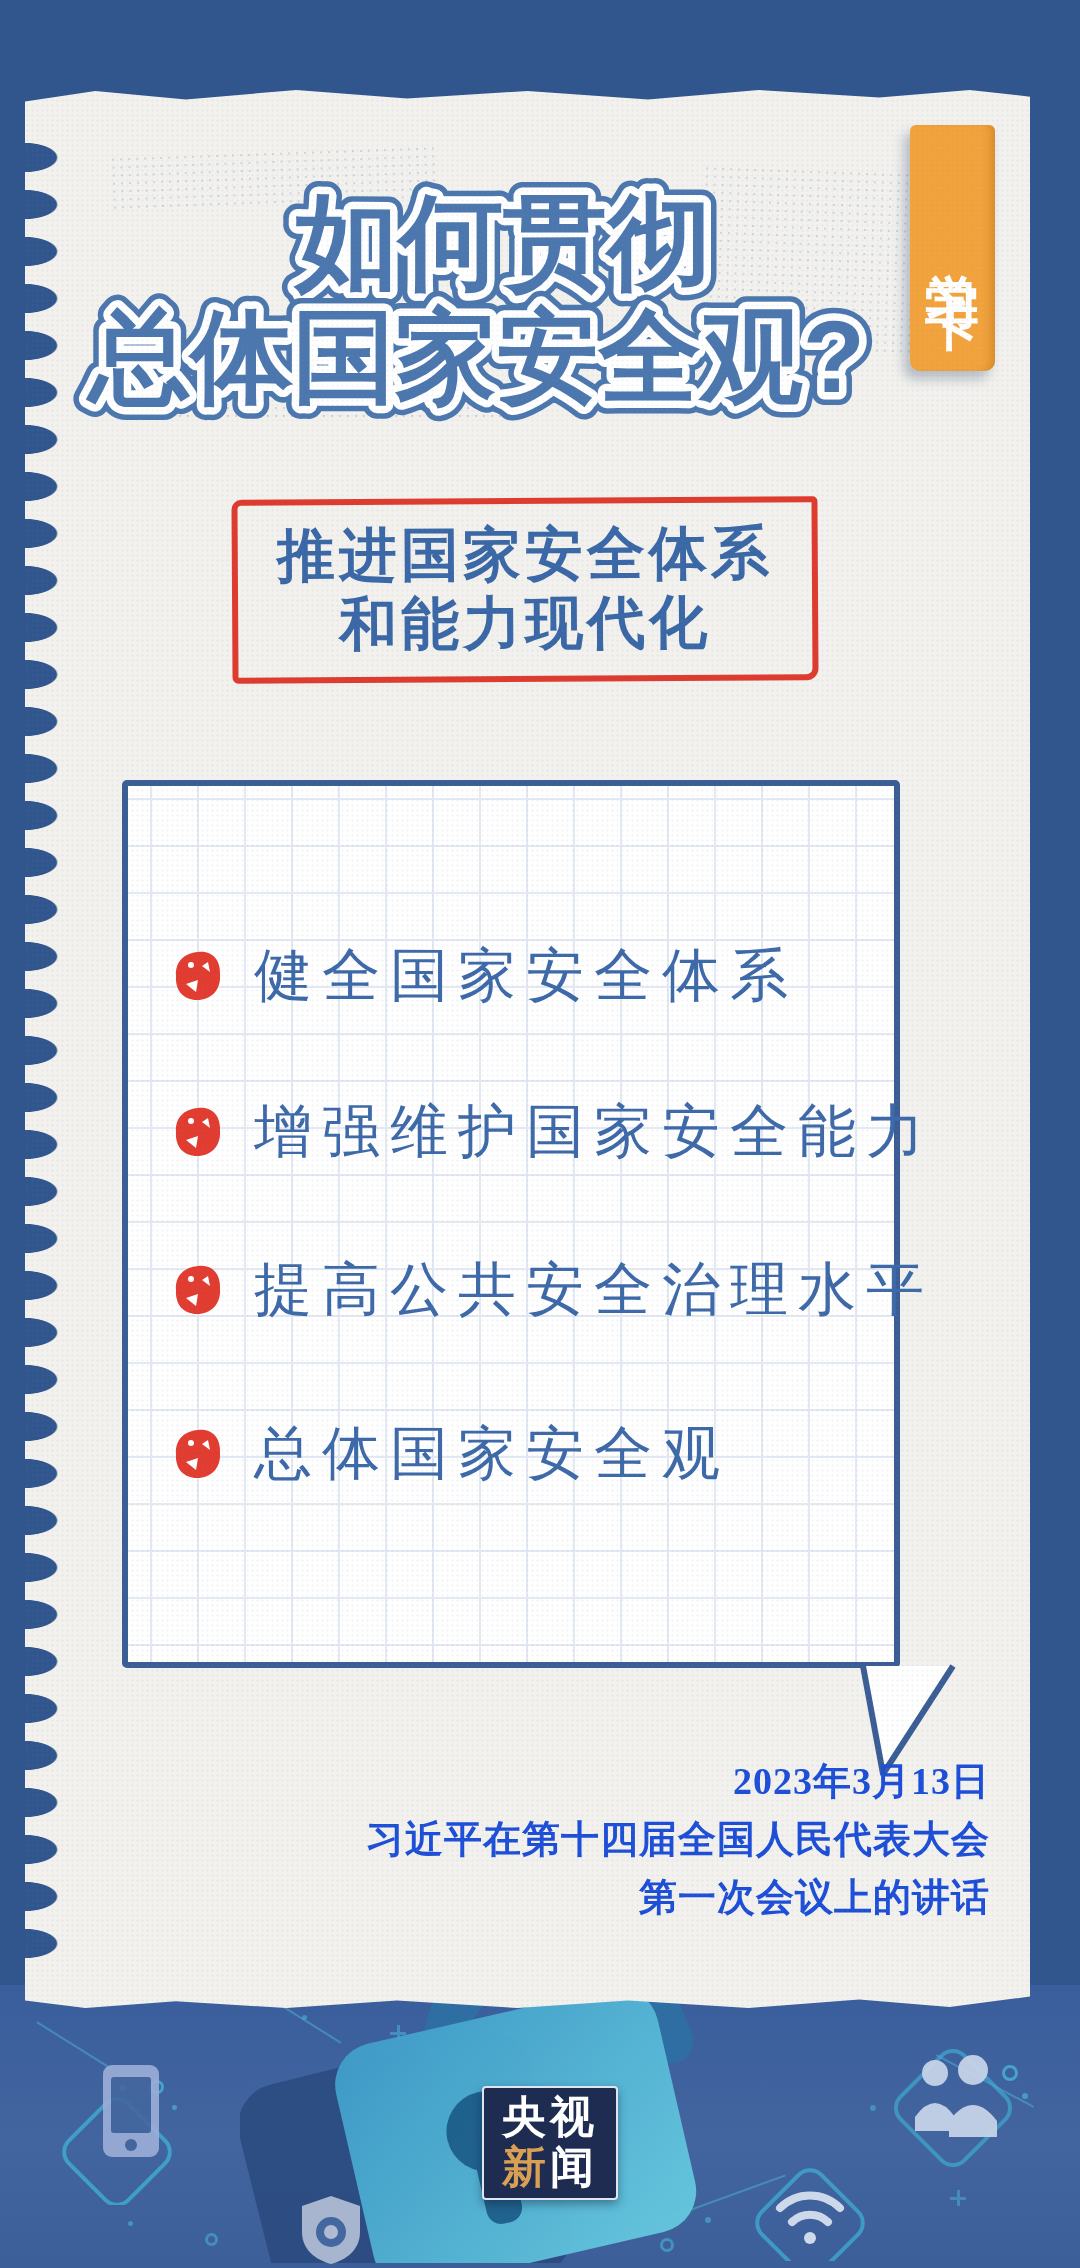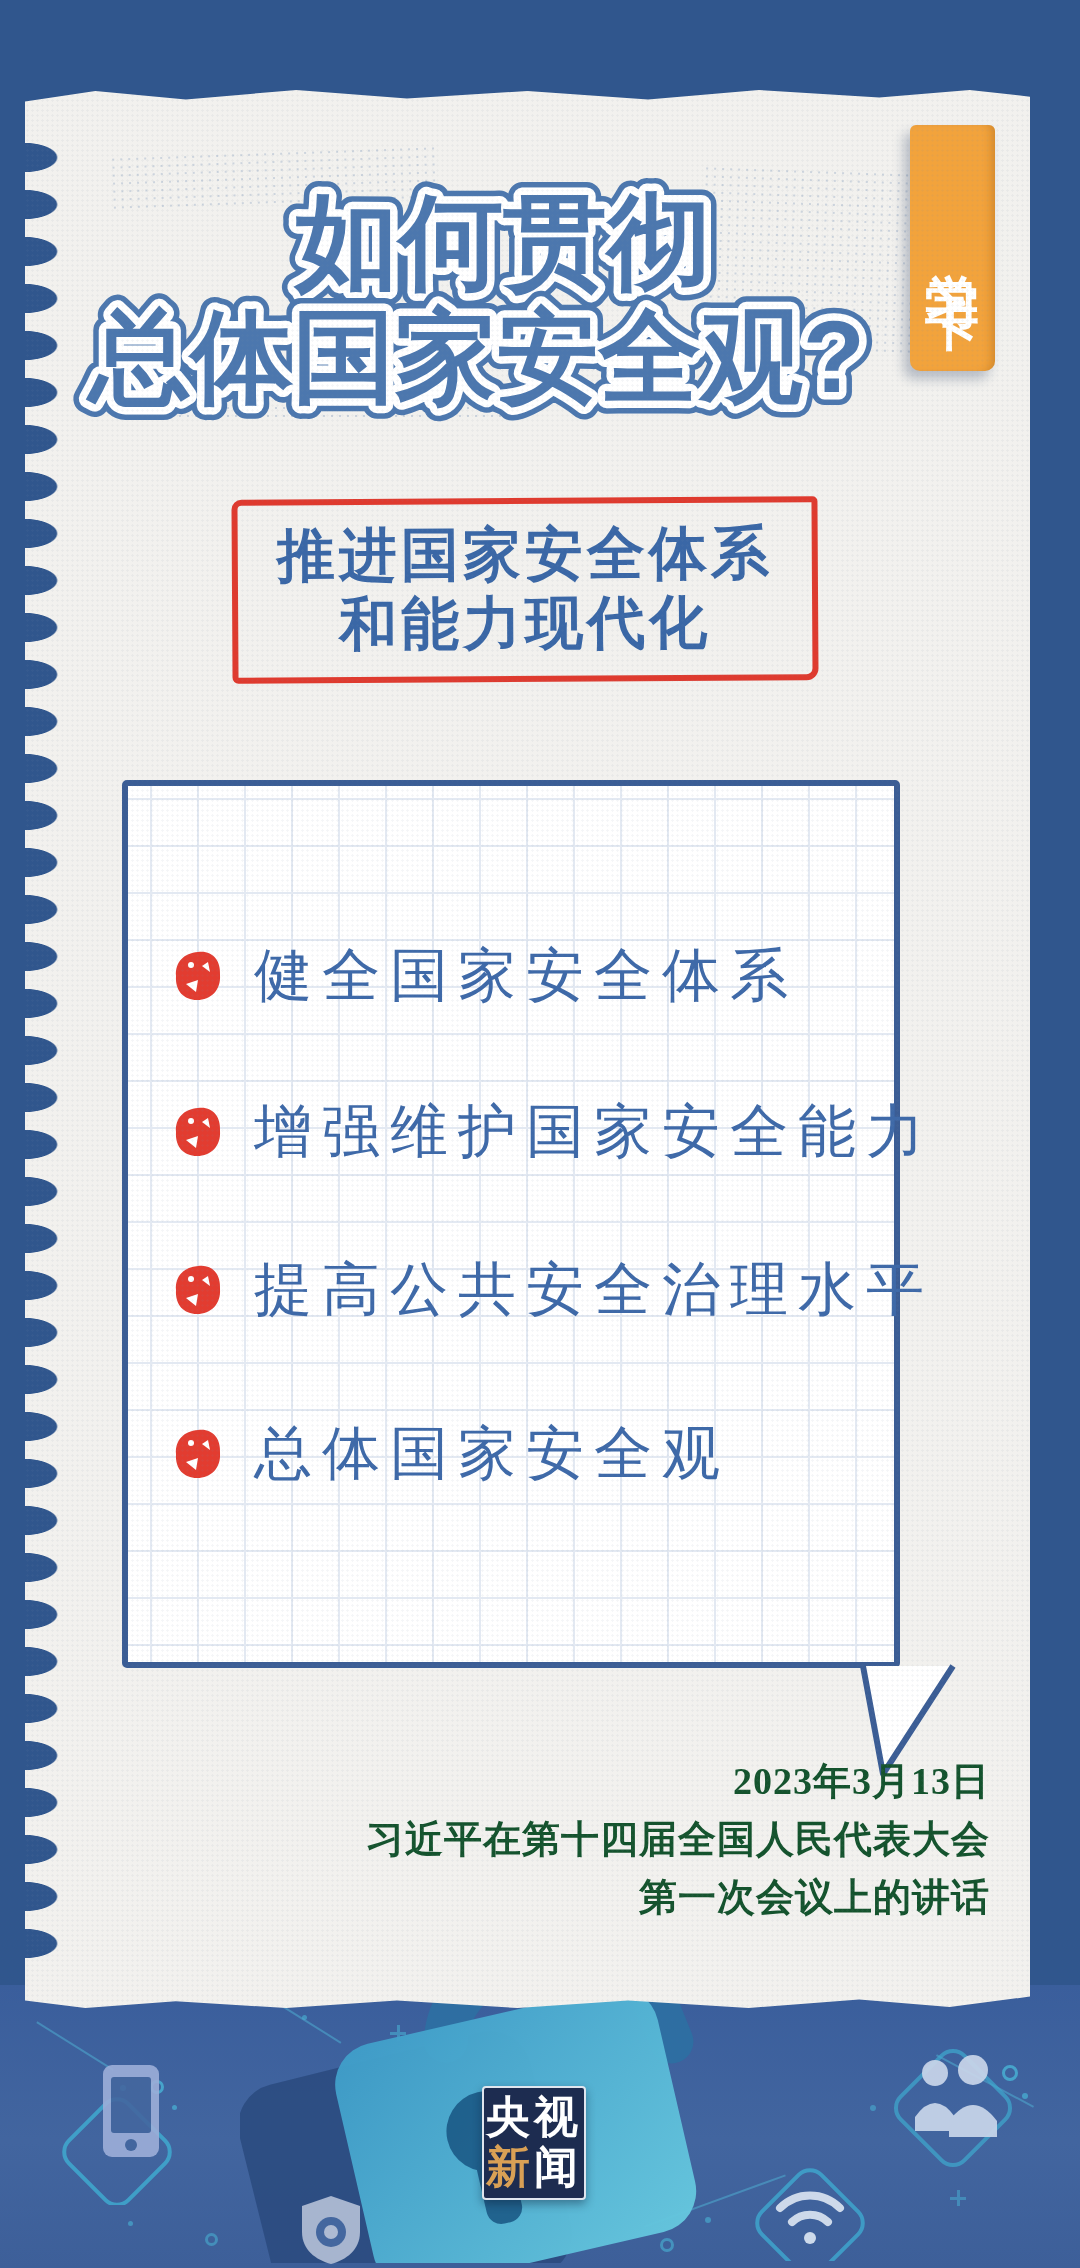--- a/index.html
+++ b/index.html
@@ -9,21 +9,21 @@
 
   
   .footer-scene{ position:absolute; left:0; top:1985px; width:1080px; height:283px;
     background:linear-gradient(180deg,#3A5E9C 0%,#42659F 55%,#3D5F99 100%); overflow:hidden; z-index:1; }
   .deco-ring{ position:absolute; border:3px solid #49B4D6; border-radius:50%; }
   .deco-dot{ position:absolute; background:#49B4D6; border-radius:50%; }
   .deco-dash{ position:absolute; height:2px; background:#4FB3D6; }
   .deco-plus{ position:absolute; width:16px; height:16px;
     background:linear-gradient(#49B4D6,#49B4D6) center/100% 3px no-repeat,
                linear-gradient(#49B4D6,#49B4D6) center/3px 100% no-repeat; }
-  .cctv-logo{ position:absolute; left:482px; top:101px; width:104px; height:114px;
+  .cctv-logo{ position:absolute; left:482px; top:101px; width:136px; height:114px;
     background:#1D2C50; border:2px solid #DFE5EE; border-radius:4px; z-index:6;
     display:flex; flex-direction:column; justify-content:center; align-items:center; gap:2px;
     box-shadow:0 4px 10px rgba(10,20,45,.4); }
   .logo-row{ color:#FFFFFF; font-family:"Liberation Serif",serif; font-weight:700;
     font-size:44px; line-height:48px; letter-spacing:4px; }
   .logo-row .gold{ color:#D9A055; }
 
   
   .paper{ position:absolute; left:25px; top:88px; width:1005px; height:1922px;
     background:#F2F1EE; z-index:3;
@@ -72,21 +72,21 @@
                      linear-gradient(90deg,#E3E9F2 2px,transparent 2px);
     background-size:47px 47px; background-position:22px 12px; }
   .card-row{ position:absolute; left:46px; height:72px; display:flex; align-items:center; gap:32px; }
   .row-1{ top:154px; } .row-2{ top:310px; } .row-3{ top:468px; } .row-4{ top:632px; }
   .point-text{ font-family:"Liberation Serif",serif; font-size:58px; color:#3E69A8;
     letter-spacing:10px; font-weight:400; white-space:nowrap; }
   .tail-svg{ position:absolute; left:820px; top:1574px; width:140px; height:130px; }
 
   
   .quote{ position:absolute; right:40px; top:1664px; width:660px; text-align:right;
-    font-family:"Liberation Serif",serif; font-weight:700; color:#14532d;
+    font-family:"Liberation Serif",serif; font-weight:700; color:#1d4ed8;
     font-size:38px; line-height:58px; letter-spacing:1px; }
 
   
   .padlock{ position:absolute; left:240px; top:0; width:520px; height:278px; }
   .phone{ position:absolute; left:55px; top:70px; width:160px; height:150px; }
   .people{ position:absolute; left:865px; top:50px; width:175px; height:135px; }
   .wifi{ position:absolute; left:735px; top:163px; width:150px; height:113px; }
   .shield{ position:absolute; left:296px; top:207px; width:70px; height:74px; z-index:4; }
 </style>
 </head>

